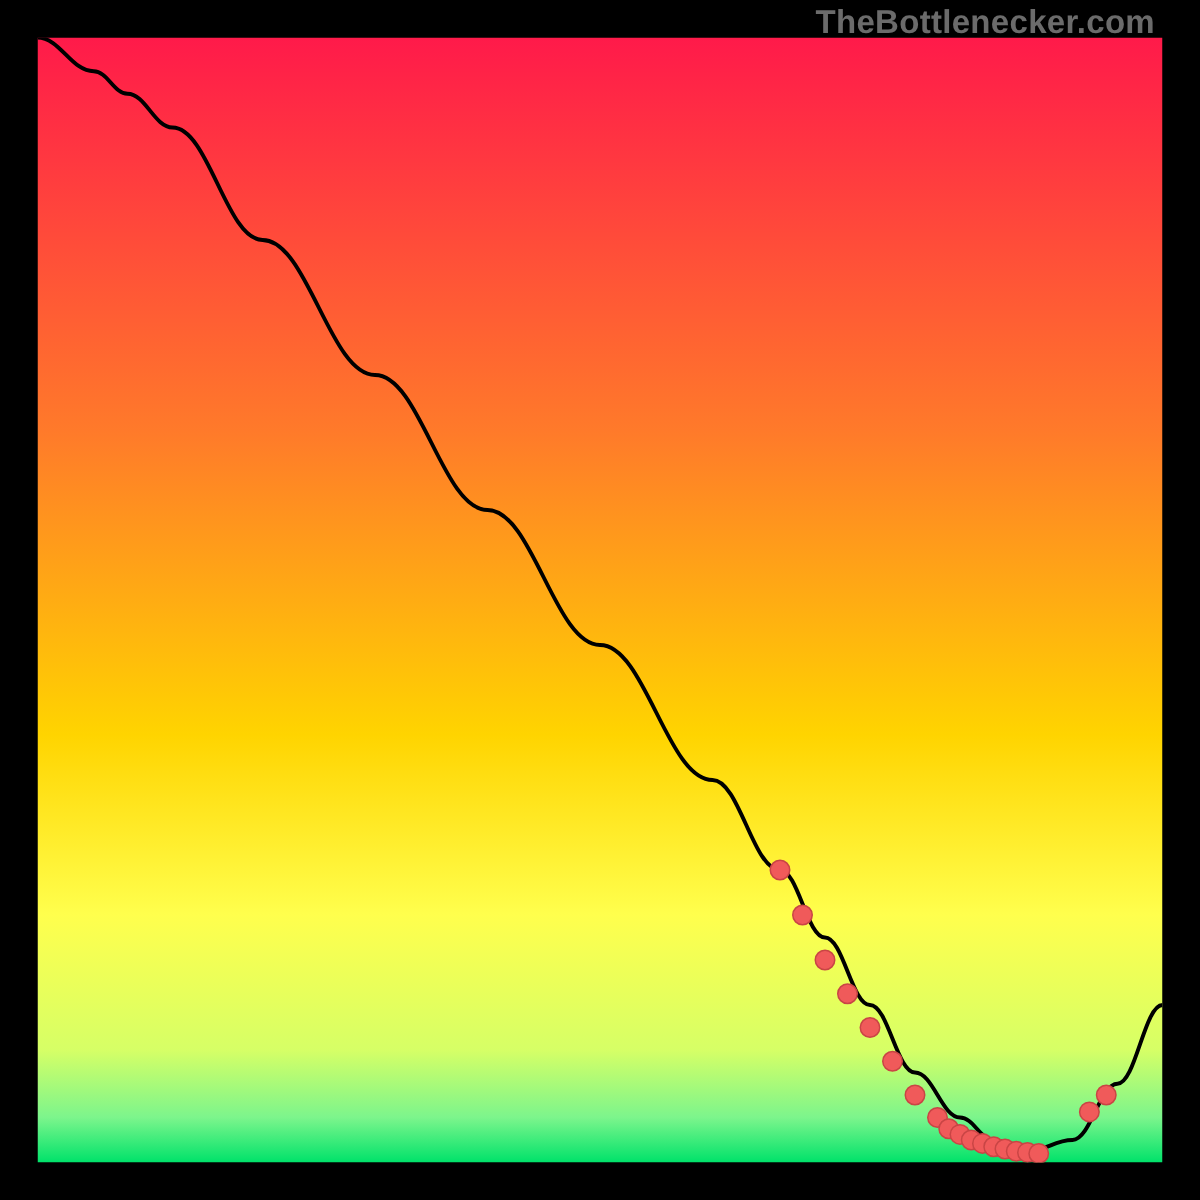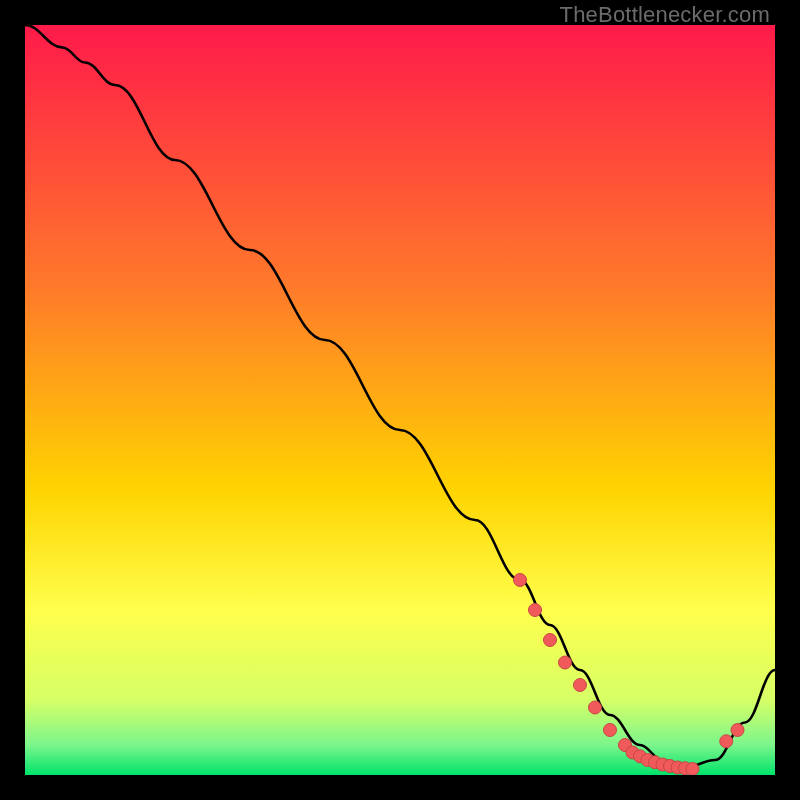--- a/index.html
+++ b/index.html
@@ -25,21 +25,21 @@
     top: 0;
     width: 750px;
     height: 750px;
   }
   .watermark {
     position: absolute;
     top: 2px;
     right: 30px;
     color: #6b6b6b;
     font-size: 22px;
-    font-weight: 400;
+    font-weight: 700;
     letter-spacing: 0.2px;
   }
 </style>
 </head>
 <body>
 
 <div class="watermark">TheBottlenecker.com</div>
 
 <div class="frame">
   <svg class="plot" viewBox="0 0 750 750" preserveAspectRatio="none">

